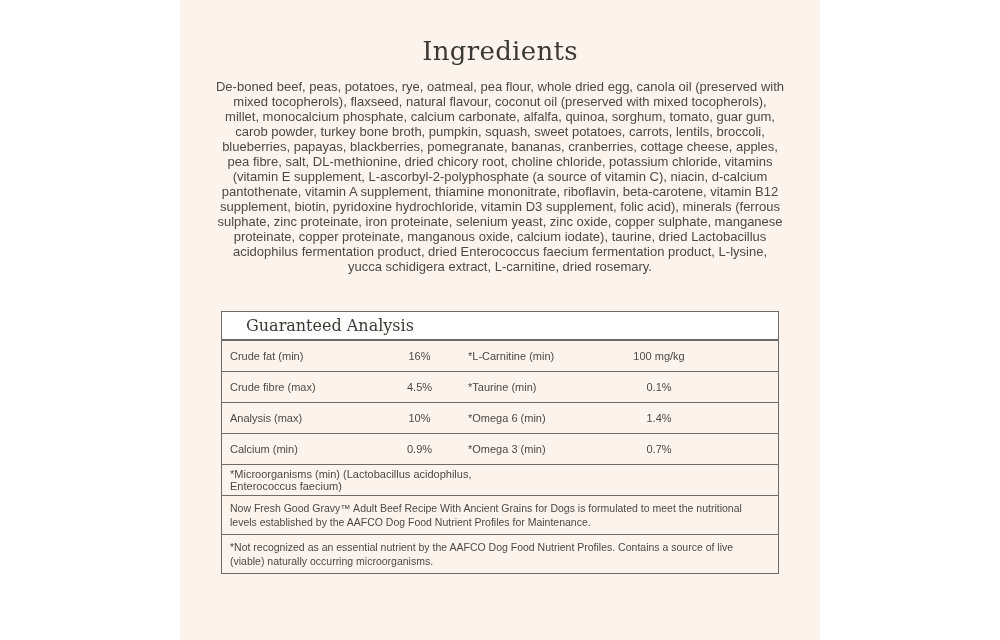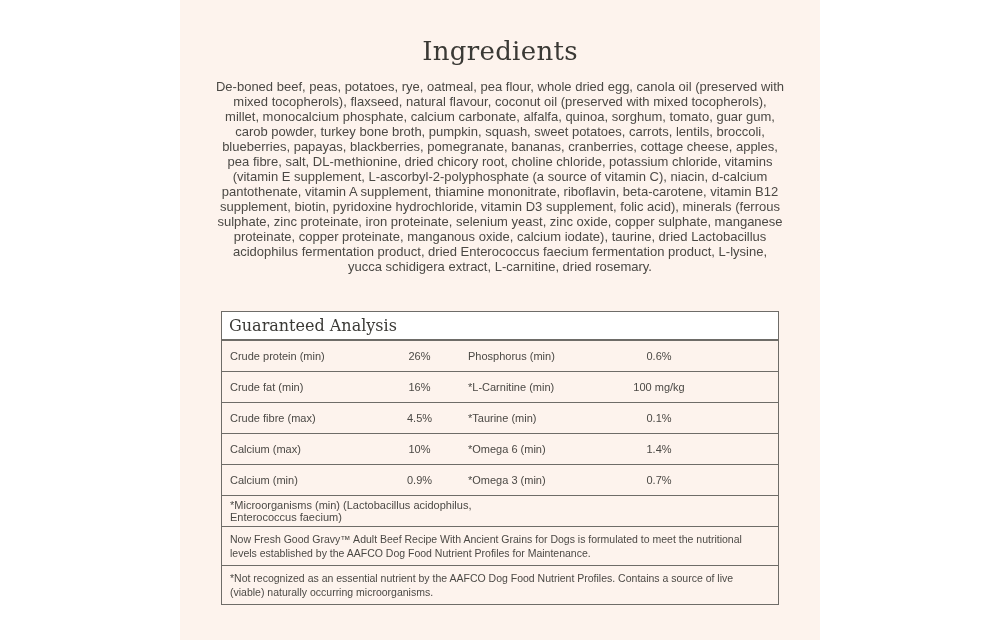--- a/index.html
+++ b/index.html
@@ -43,21 +43,21 @@
     width:558px;
     margin:37px auto 0;
     border:1px solid var(--border-color);
     color:var(--body-text);
     font-size:11px;
   }
   .t-header{
     background:var(--header-row-background);
     height:29px;
     display:flex;align-items:center;
-    padding-left:7px;
+    padding-left:24px;
     border-bottom:2px solid var(--border-color);
     font-family:"DejaVu Serif",serif;
     font-size:16px;
     color:var(--title-text);
   }
   .t-row{border-bottom:1px solid var(--border-color);}
   .t-row:last-child{border-bottom:none;}
   .grid4{
     display:grid;
     grid-template-columns:167px 61px 117px 184px 1fr;
@@ -89,46 +89,39 @@
   <h1 class="page-title">Ingredients</h1>
 
   <p class="ingredients">De-boned beef, peas, potatoes, rye, oatmeal, pea flour, whole dried egg, canola oil (preserved with mixed tocopherols), flaxseed, natural flavour, coconut oil (preserved with mixed tocopherols), millet, monocalcium phosphate, calcium carbonate, alfalfa, quinoa, sorghum, tomato, guar gum, carob powder, turkey bone broth, pumpkin, squash, sweet potatoes, carrots, lentils, broccoli, blueberries, papayas, blackberries, pomegranate, bananas, cranberries, cottage cheese, apples, pea fibre, salt, DL-methionine, dried chicory root, choline chloride, potassium chloride, vitamins (vitamin E supplement, L-ascorbyl-2-polyphosphate (a source of vitamin C), niacin, d-calcium pantothenate, vitamin A supplement, thiamine mononitrate, riboflavin, beta-carotene, vitamin B12 supplement, biotin, pyridoxine hydrochloride, vitamin D3 supplement, folic acid), minerals (ferrous sulphate, zinc proteinate, iron proteinate, selenium yeast, zinc oxide, copper sulphate, manganese proteinate, copper proteinate, manganous oxide, calcium iodate), taurine, dried Lactobacillus acidophilus fermentation product, dried Enterococcus faecium fermentation product, L-lysine, yucca schidigera extract, L-carnitine, dried rosemary.</p>
 
   <div class="analysis-table">
 
     <div class="t-header">
       <span>Guaranteed Analysis</span>
     </div>
 
-    <div class="t-row grid4">
-      <div class="cell label">Crude protein (min)</div>
-      <div class="cell value">26%</div>
-      <div class="cell label lbl2">Phosphorus (min)</div>
-      <div class="cell value">0.6%</div>
-      <div class="cell"></div>
-    </div>
 
     <div class="t-row grid4">
       <div class="cell label">Crude fat (min)</div>
       <div class="cell value">16%</div>
       <div class="cell label lbl2">*L-Carnitine (min)</div>
       <div class="cell value">100 mg/kg</div>
       <div class="cell"></div>
     </div>
 
     <div class="t-row grid4">
       <div class="cell label">Crude fibre (max)</div>
       <div class="cell value">4.5%</div>
       <div class="cell label lbl2">*Taurine (min)</div>
       <div class="cell value">0.1%</div>
       <div class="cell"></div>
     </div>
 
     <div class="t-row grid4">
-      <div class="cell label">Calcium (max)</div>
+      <div class="cell label">Analysis (max)</div>
       <div class="cell value">10%</div>
       <div class="cell label lbl2">*Omega 6 (min)</div>
       <div class="cell value">1.4%</div>
       <div class="cell"></div>
     </div>
 
     <div class="t-row grid4">
       <div class="cell label">Calcium (min)</div>
       <div class="cell value">0.9%</div>
       <div class="cell label lbl2">*Omega 3 (min)</div>

